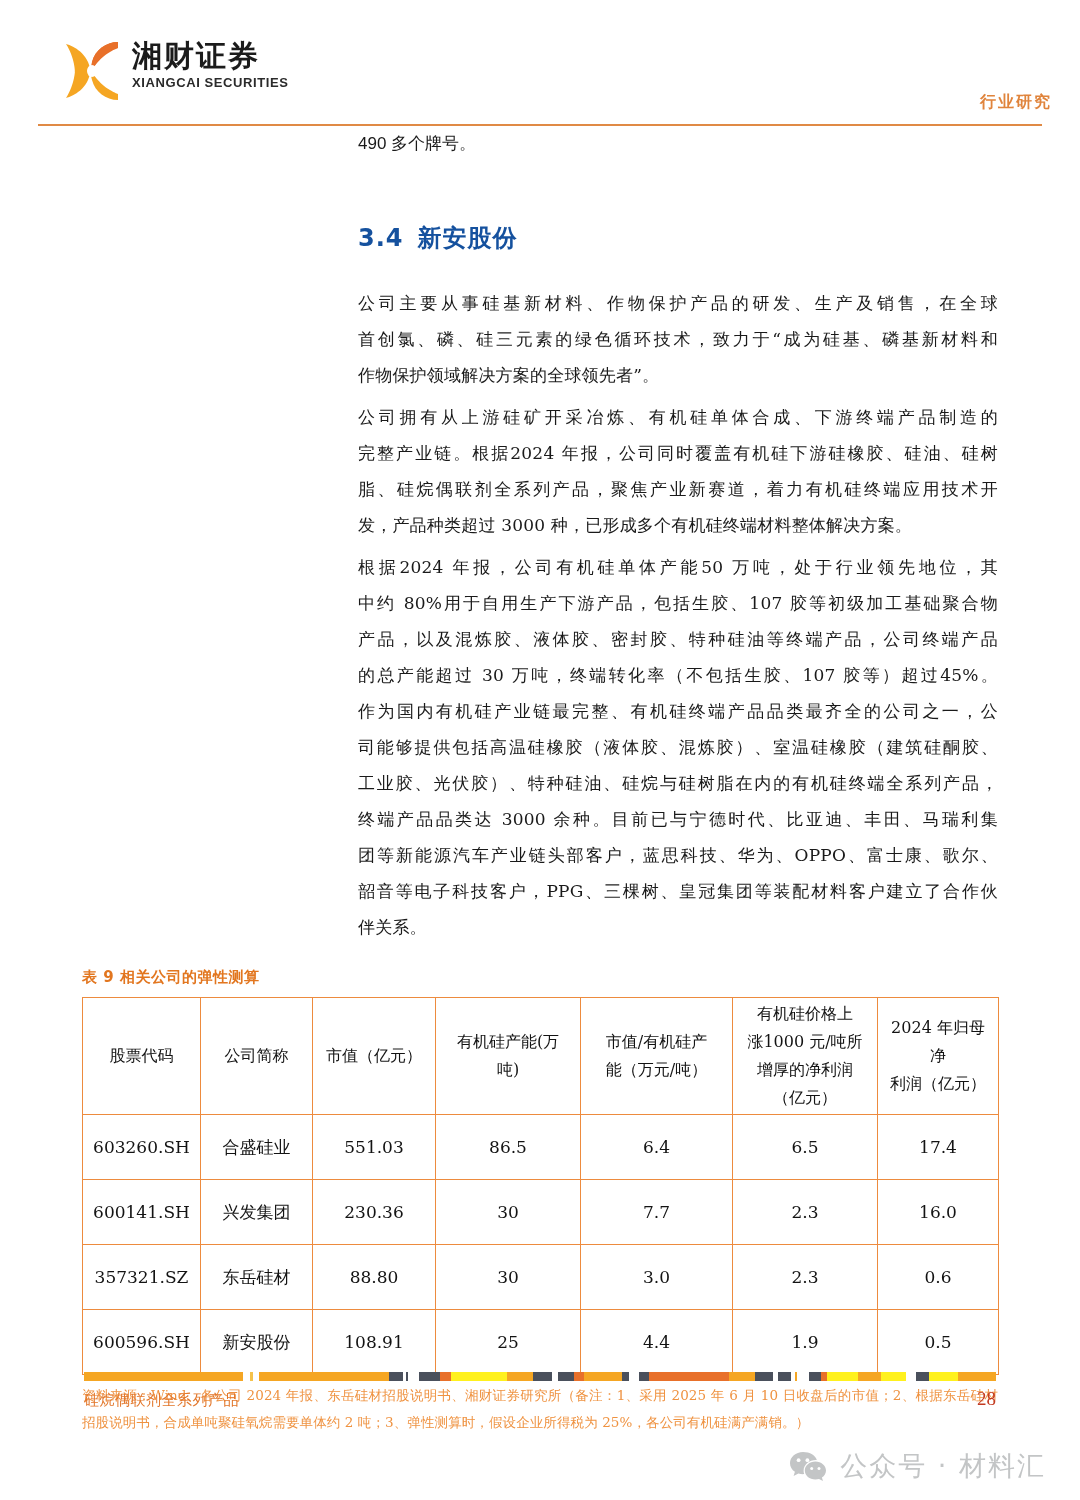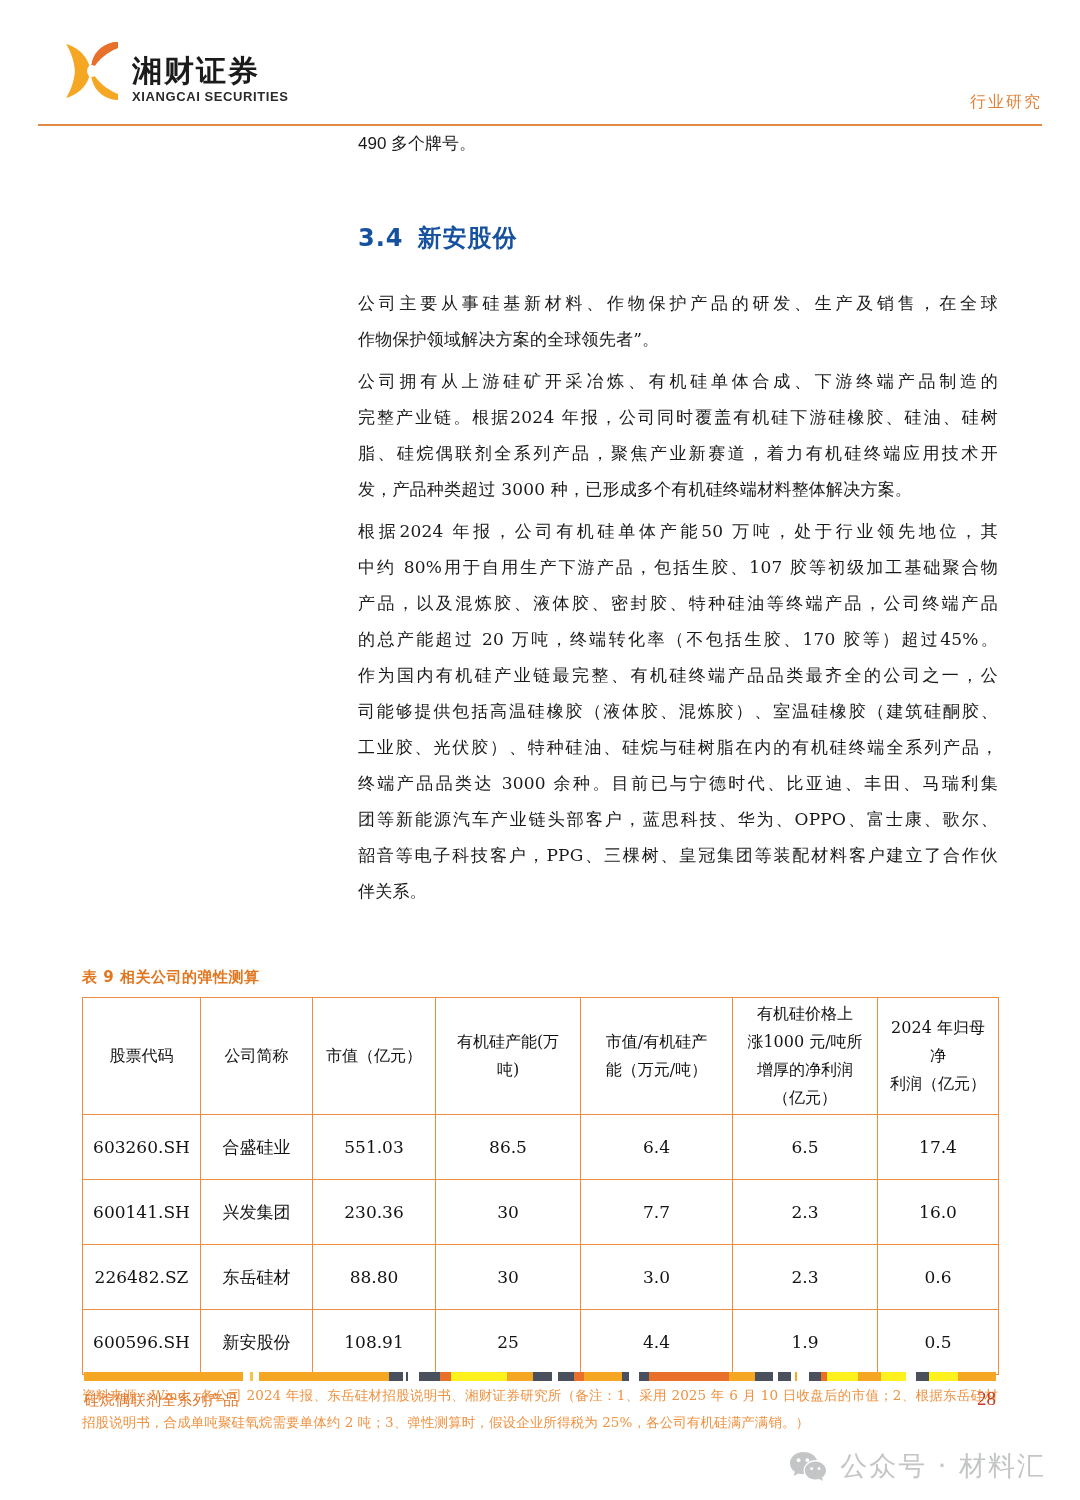--- a/index.html
+++ b/index.html
@@ -27,21 +27,21 @@
     top: 0;
     left: 0;
     width: 1080px;
     height: 132px;
   }
   .logo-wrap {
     position: absolute;
     left: 62px;
     top: 38px;
     display: flex;
-    align-items: flex-end;
+    align-items: flex-start;
   }
   .logo-mark {
     width: 62px;
     height: 66px;
     position: relative;
     margin-right: 8px;
   }
   .logo-text {
     display: flex;
     flex-direction: column;
@@ -59,26 +59,27 @@
   .logo-en {
     font-family: "Liberation Sans", sans-serif;
     font-size: 13px;
     font-weight: bold;
     color: #2b2b2b;
     letter-spacing: 0.6px;
     margin-top: 3px;
   }
   .header-right {
     position: absolute;
-    right: 38px;
+    right: 28px;
     top: 92px;
     font-family: "DejaVu Serif", serif;
     font-size: 16px;
     color: #e0843c;
     letter-spacing: 2px;
+    font-weight: bold;
   }
   .header-rule {
     position: absolute;
     left: 38px;
     right: 38px;
     top: 124px;
     height: 2px;
     background: #e08a45;
   }
   .body-line {
@@ -264,35 +265,36 @@
   <div class="lead-490">490 多个牌号。</div>
 
   <div class="section-head">
     <span class="num">3.4</span><span>新安股份</span>
   </div>
 
   <div class="paras">
 
     <div class="para">
       <div class="body-line">公司主要从事硅基新材料、作物保护产品的研发、生产及销售，在全球</div>
+      <div class="body-line">首创氯、磷、硅三元素的绿色循环技术，致力于“成为硅基、磷基新材料和</div>
       <div class="body-line last-line">作物保护领域解决方案的全球领先者”。</div>
     </div>
 
     <div class="para">
       <div class="body-line">公司拥有从上游硅矿开采冶炼、有机硅单体合成、下游终端产品制造的</div>
       <div class="body-line">完整产业链。根据2024 年报，公司同时覆盖有机硅下游硅橡胶、硅油、硅树</div>
       <div class="body-line">脂、硅烷偶联剂全系列产品，聚焦产业新赛道，着力有机硅终端应用技术开</div>
       <div class="body-line last-line">发，产品种类超过 3000 种，已形成多个有机硅终端材料整体解决方案。</div>
     </div>
 
     <div class="para">
       <div class="body-line">根据2024 年报，公司有机硅单体产能50 万吨，处于行业领先地位，其</div>
       <div class="body-line">中约 80%用于自用生产下游产品，包括生胶、107 胶等初级加工基础聚合物</div>
       <div class="body-line">产品，以及混炼胶、液体胶、密封胶、特种硅油等终端产品，公司终端产品</div>
-      <div class="body-line">的总产能超过 20 万吨，终端转化率（不包括生胶、170 胶等）超过45%。</div>
+      <div class="body-line">的总产能超过 30 万吨，终端转化率（不包括生胶、107 胶等）超过45%。</div>
       <div class="body-line">作为国内有机硅产业链最完整、有机硅终端产品品类最齐全的公司之一，公</div>
       <div class="body-line">司能够提供包括高温硅橡胶（液体胶、混炼胶）、室温硅橡胶（建筑硅酮胶、</div>
       <div class="body-line">工业胶、光伏胶）、特种硅油、硅烷与硅树脂在内的有机硅终端全系列产品，</div>
       <div class="body-line">终端产品品类达 3000 余种。目前已与宁德时代、比亚迪、丰田、马瑞利集</div>
       <div class="body-line">团等新能源汽车产业链头部客户，蓝思科技、华为、OPPO、富士康、歌尔、</div>
       <div class="body-line">韶音等电子科技客户，PPG、三棵树、皇冠集团等装配材料客户建立了合作伙</div>
       <div class="body-line last-line">伴关系。</div>
     </div>
 
   </div>
@@ -355,21 +357,21 @@
         <tr>
           <td>600141.SH</td>
           <td>兴发集团</td>
           <td>230.36</td>
           <td>30</td>
           <td>7.7</td>
           <td>2.3</td>
           <td>16.0</td>
         </tr>
         <tr>
-          <td>226482.SZ</td>
+          <td>357321.SZ</td>
           <td>东岳硅材</td>
           <td>88.80</td>
           <td>30</td>
           <td>3.0</td>
           <td>2.3</td>
           <td>0.6</td>
         </tr>
         <tr>
           <td>600596.SH</td>
           <td>新安股份</td>

